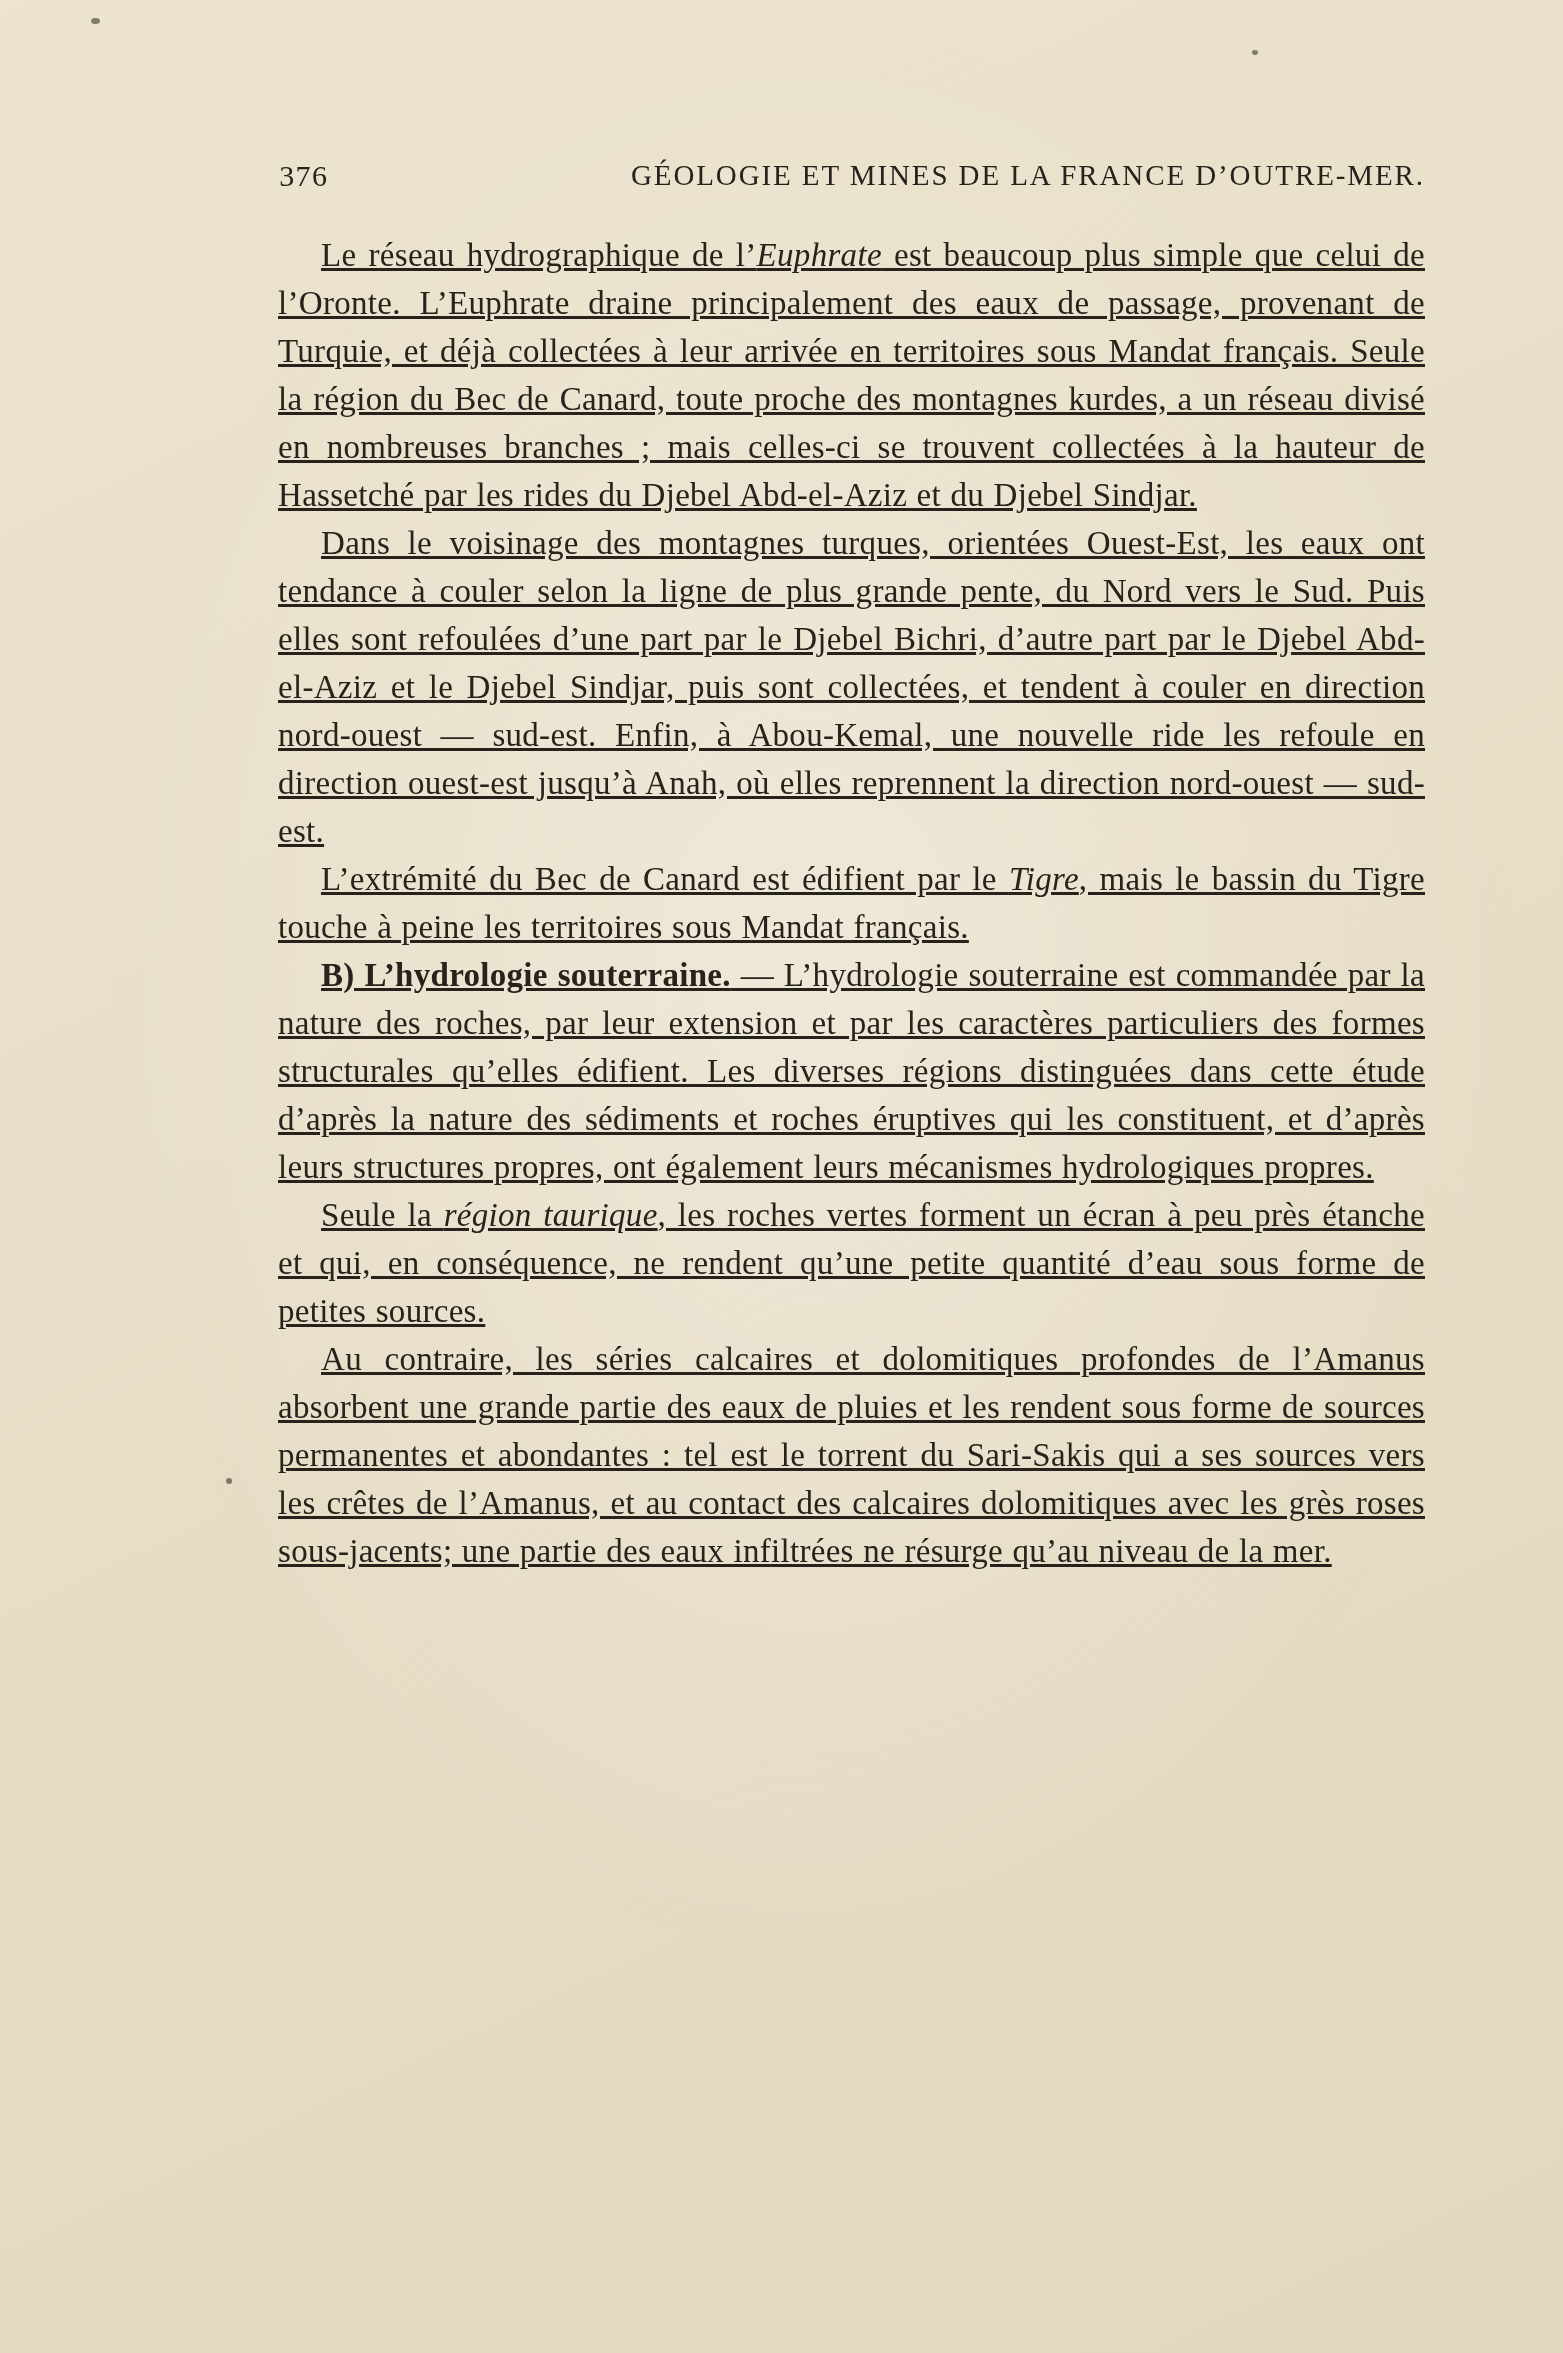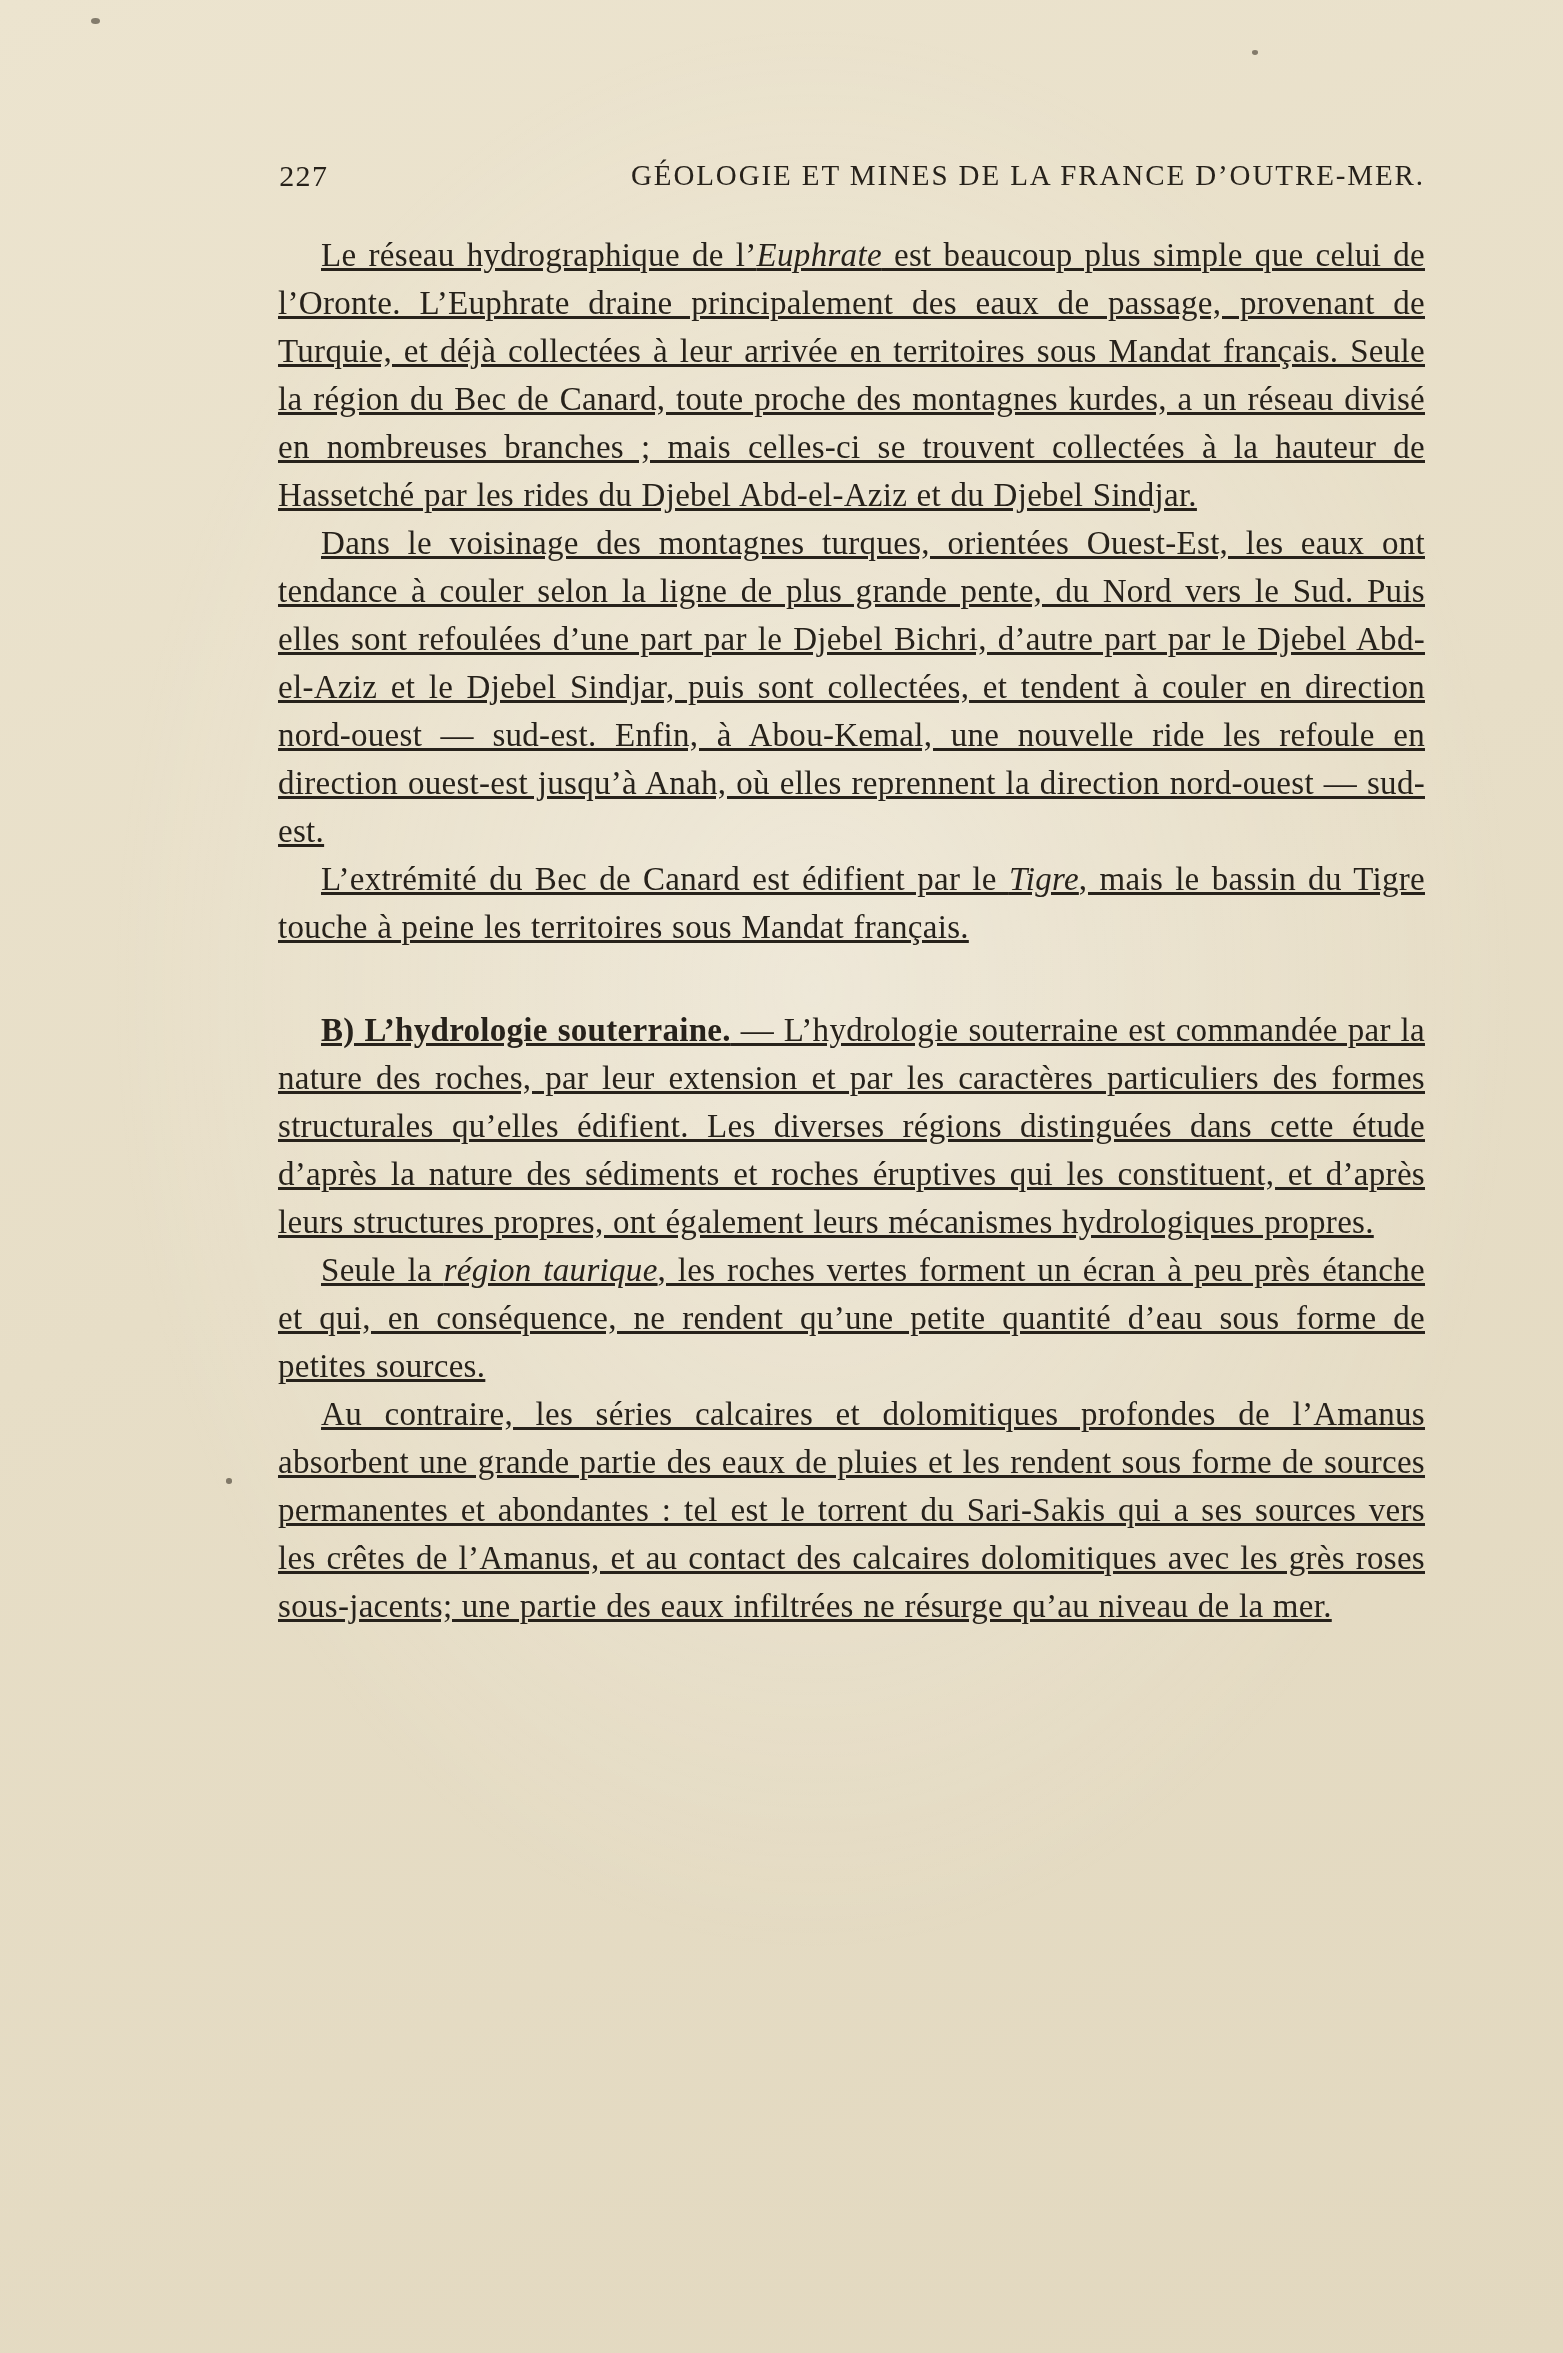--- a/index.html
+++ b/index.html
@@ -59,42 +59,41 @@
     word-spacing: 0.9px;
   }
 
   p.para {
     margin: 0;
     text-indent: 43px;
     text-decoration: underline;
   }
 
   p.para.section-start {
-    margin-top: 55px;
   }
 
   .it { font-style: italic; }
   .b  { font-weight: bold; }
 
   .speck {
     position: absolute;
     background: rgba(45, 38, 28, 0.55);
     border-radius: 50%;
   }
   .speck-1 { left: 1252px; top: 50px;  width: 6.3px; height: 5px; }
   .speck-2 { left: 226px;  top: 1478px; width: 5.6px;  height: 5.6px; }
   .speck-3 { left: 91px;  top: 17.5px;  width: 8.8px; height: 6.3px; }
 </style>
 </head>
 <body>
 
 <div class="page">
 
   <header class="header">
-    <span class="page-number">227</span>
+    <span class="page-number">376</span>
     <div class="header-title">GÉOLOGIE ET MINES DE LA FRANCE D’OUTRE-MER.</div>
   </header>
 
   <main class="text-block">
       <p class="para"><span>Le réseau hydrographique de l’</span><span class="it">Euphrate</span><span> est beaucoup plus simple que celui de l’Oronte. L’Euphrate draine principalement des eaux de passage, provenant de Turquie, et déjà collectées à leur arrivée en territoires sous Mandat français. Seule la région du Bec de Canard, toute proche des montagnes kurdes, a un réseau divisé en nombreuses branches ; mais celles-ci se trouvent collectées à la hauteur de Hassetché par les rides du Djebel Abd-el-Aziz et du Djebel Sindjar.</span></p>
       <p class="para"><span>Dans le voisinage des montagnes turques, orientées Ouest-Est, les eaux ont tendance à couler selon la ligne de plus grande pente, du Nord vers le Sud. Puis elles sont refoulées d’une part par le Djebel Bichri, d’autre part par le Djebel Abd-el-Aziz et le Djebel Sindjar, puis sont collectées, et tendent à couler en direction nord-ouest — sud-est. Enfin, à Abou-Kemal, une nouvelle ride les refoule en direction ouest-est jusqu’à Anah, où elles reprennent la direction nord-ouest — sud-est.</span></p>
       <p class="para"><span>L’extrémité du Bec de Canard est édifient par le </span><span class="it">Tigre</span><span>, mais le bassin du Tigre touche à peine les territoires sous Mandat français.</span></p>
       <p class="para section-start"><span class="b">B) L’hydrologie souterraine.</span><span> — L’hydrologie souterraine est commandée par la nature des roches, par leur extension et par les caractères particuliers des formes structurales qu’elles édifient. Les diverses régions distinguées dans cette étude d’après la nature des sédiments et roches éruptives qui les constituent, et d’après leurs structures propres, ont également leurs mécanismes hydrologiques propres.</span></p>
       <p class="para"><span>Seule la </span><span class="it">région taurique</span><span>, les roches vertes forment un écran à peu près étanche et qui, en conséquence, ne rendent qu’une petite quantité d’eau sous forme de petites sources.</span></p>
       <p class="para"><span>Au contraire, les séries calcaires et dolomitiques profondes de l’Amanus absorbent une grande partie des eaux de pluies et les rendent sous forme de sources permanentes et abondantes : tel est le torrent du Sari-Sakis qui a ses sources vers les crêtes de l’Amanus, et au contact des calcaires dolomitiques avec les grès roses sous-jacents; une partie des eaux infiltrées ne résurge qu’au niveau de la mer.</span></p>

